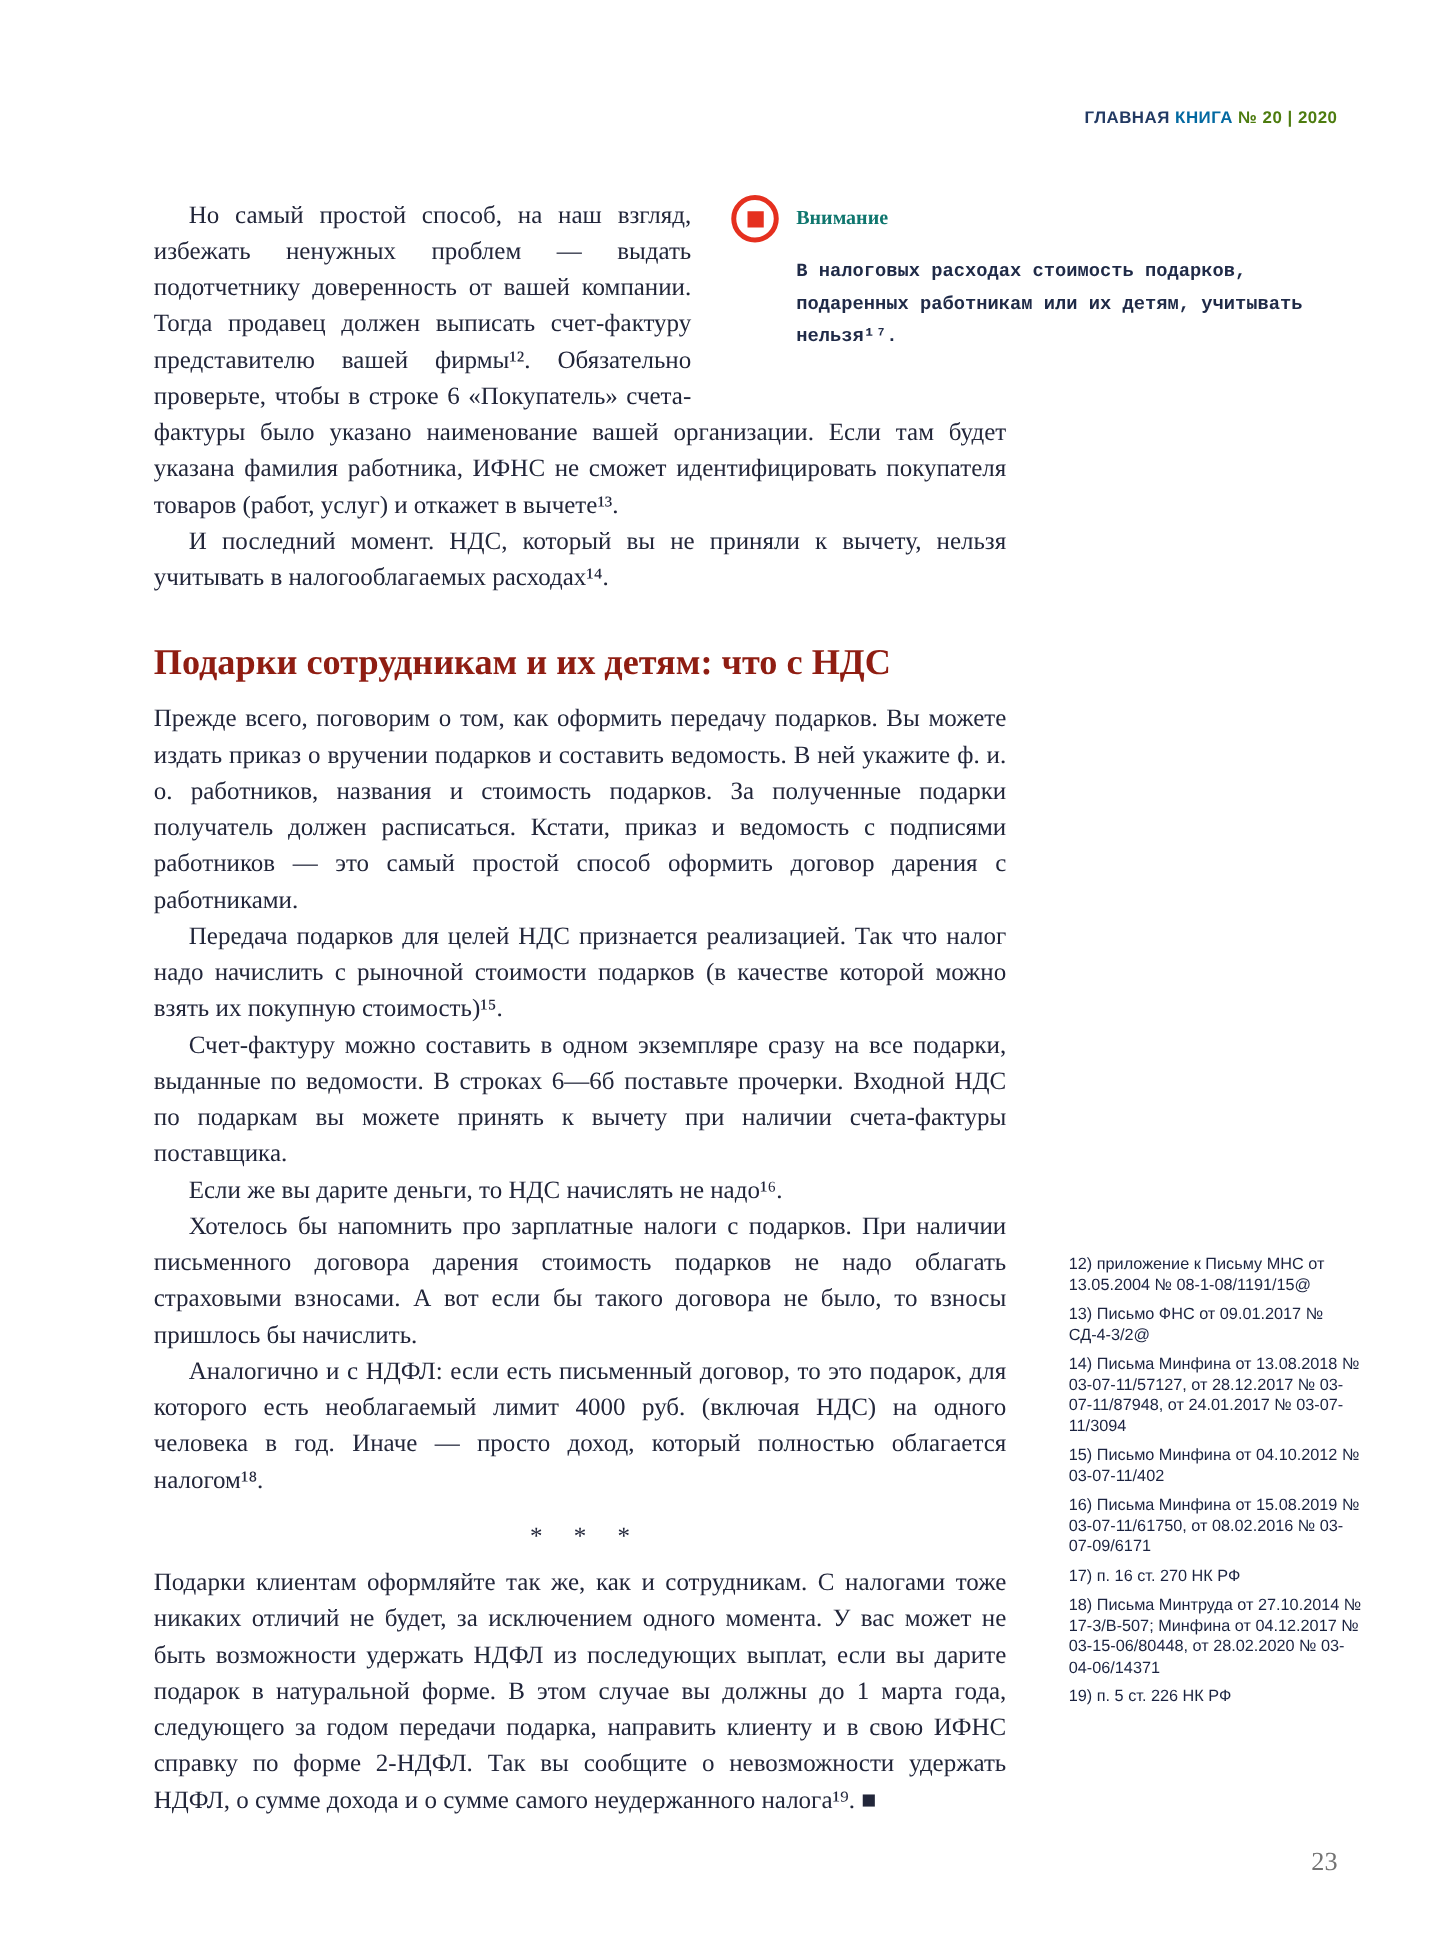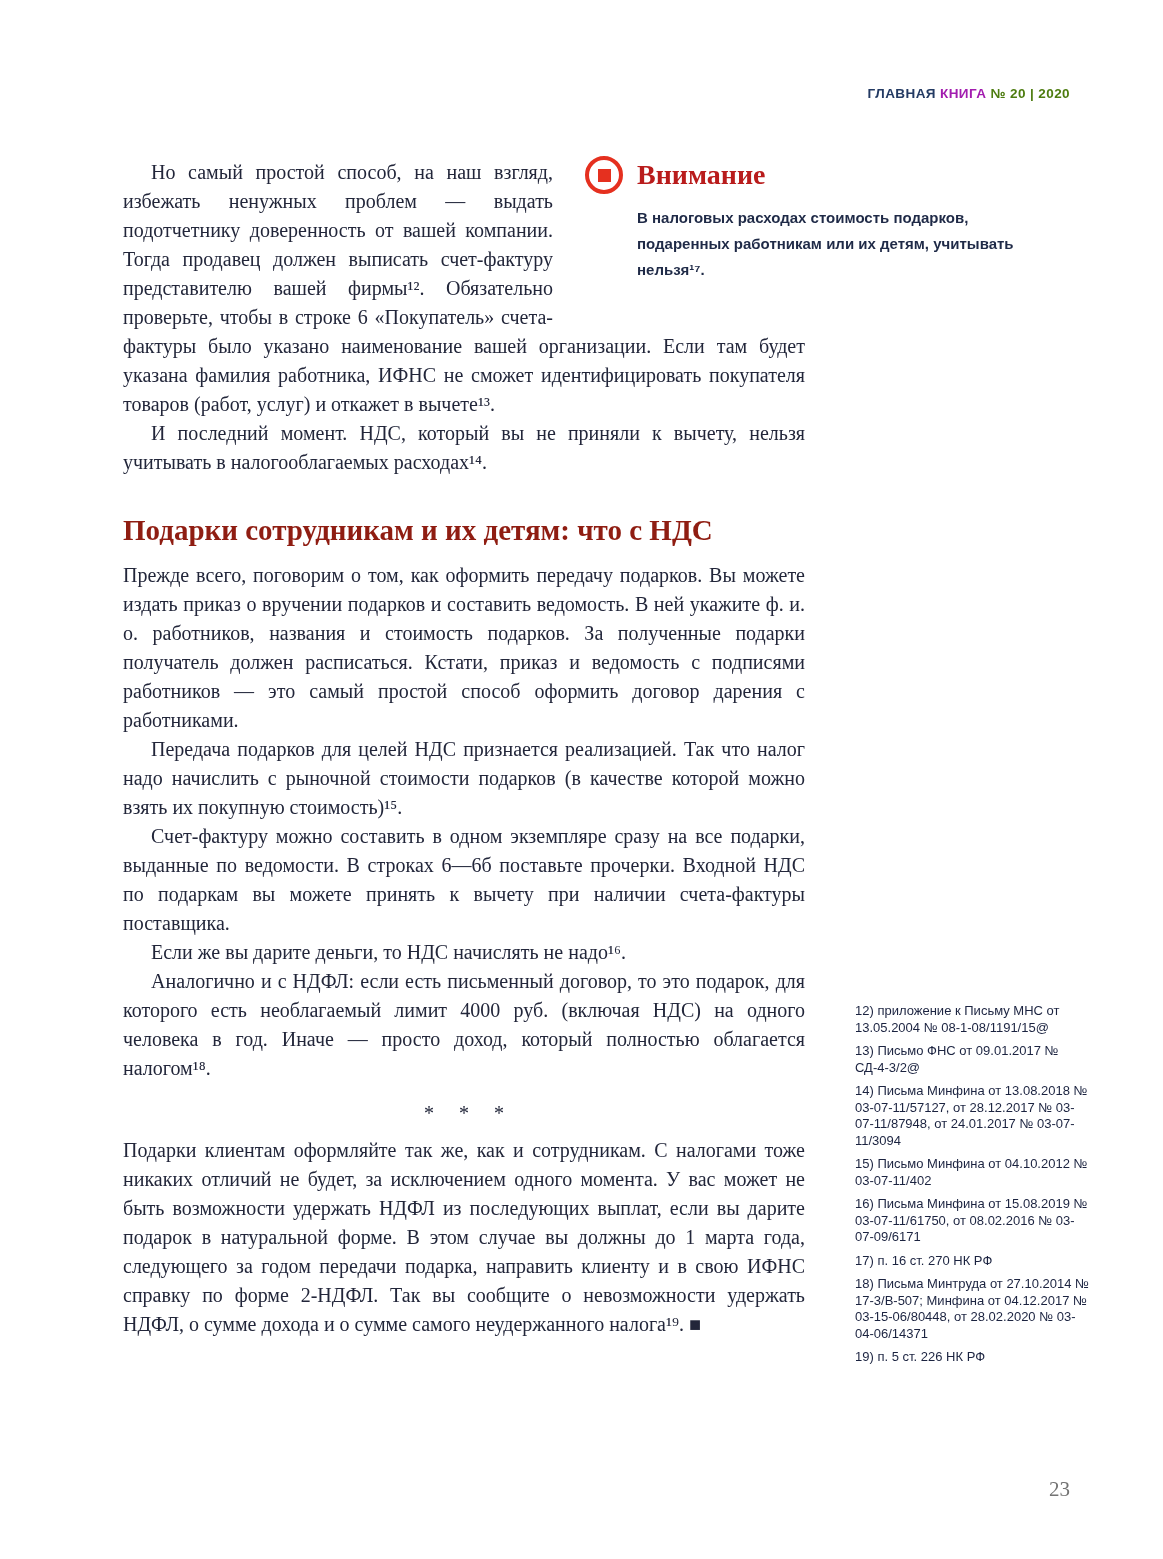--- a/index.html
+++ b/index.html
@@ -19,21 +19,21 @@
     position: absolute;
     top: 86px;
     right: 93px;
     font-family: "Liberation Sans", "DejaVu Sans", sans-serif;
     font-size: 13.5px;
     font-weight: bold;
     letter-spacing: 0.4px;
     color: #233a63;
     white-space: nowrap;
   }
-  .header .brand-accent { color: #a21caf; }
+  .header .brand-accent { color: #0369a1; }
   .header .issue { color: #4d7c0f; font-weight: bold; }
 
   
   .attention {
     position: absolute;
     left: 585px;
     top: 156px;
     width: 482px;
   }
   .att-head { display: flex; align-items: center; }
@@ -42,28 +42,28 @@
     border: 4px solid #e5301f;
     border-radius: 50%;
     display: flex; align-items: center; justify-content: center;
     flex: 0 0 auto;
   }
   .att-square { width: 13px; height: 13px; background: #e5301f; }
   .att-title {
     margin-left: 14px;
     font-family: "Liberation Serif", "DejaVu Serif", serif;
     font-weight: bold;
-    font-size: 28px;
-    color: #b91c1c;
+    font-size: 16px;
+    color: #0f766e;
   }
   .att-text {
     margin-top: 11px;
     margin-left: 52px;
     width: 428px;
-    font-family: Liberation Sans, sans-serif;
+    font-family: Liberation Mono, monospace;
     font-weight: bold;
     font-size: 15px;
     line-height: 26px;
     color: #1f2a47;
     text-align: left;
   }
 
   
   .main-col {
     position: absolute;
@@ -147,20 +147,21 @@
   <div class="main-col">
     <p class="indent"><span class="wrap-spacer"></span><span>Но самый простой способ, на наш взгляд, избежать ненужных проблем — выдать подотчетнику доверенность от вашей компании. Тогда продавец должен выписать счет-фактуру представителю вашей фирмы¹². Обязательно проверьте, чтобы в строке 6 «Покупатель» счета-фактуры было указано наименование вашей организации. Если там будет указана фамилия работника, ИФНС не сможет идентифицировать покупателя товаров (работ, услуг) и откажет в вычете¹³.</span></p>
     <p class="indent">И последний момент. НДС, который вы не приняли к вычету, нельзя учитывать в налогооблагаемых расходах¹⁴.</p>
 
     <h2 class="section-title">Подарки сотрудникам и их детям: что с НДС</h2>
 
     <p>Прежде всего, поговорим о том, как оформить передачу подарков. Вы можете издать приказ о вручении подарков и составить ведомость. В ней укажите ф. и. о. работников, названия и стоимость подарков. За полученные подарки получатель должен расписаться. Кстати, приказ и ведомость с подписями работников — это самый простой способ оформить договор дарения с работниками.</p>
     <p class="indent">Передача подарков для целей НДС признается реализацией. Так что налог надо начислить с рыночной стоимости подарков (в качестве которой можно взять их покупную стоимость)¹⁵.</p>
     <p class="indent">Счет-фактуру можно составить в одном экземпляре сразу на все подарки, выданные по ведомости. В строках 6—6б поставьте прочерки. Входной НДС по подаркам вы можете принять к вычету при наличии счета-фактуры поставщика.</p>
     <p class="indent">Если же вы дарите деньги, то НДС начислять не надо¹⁶.</p>
+    <p class="indent">Хотелось бы напомнить про зарплатные налоги с подарков. При наличии письменного договора дарения стоимость подарков не надо облагать страховыми взносами. А вот если бы такого договора не было, то взносы пришлось бы начислить.</p>
     <p class="indent">Аналогично и с НДФЛ: если есть письменный договор, то это подарок, для которого есть необлагаемый лимит 4000 руб. (включая НДС) на одного человека в год. Иначе — просто доход, который полностью облагается налогом¹⁸.</p>
 
     <div class="stars">* * *</div>
 
     <p>Подарки клиентам оформляйте так же, как и сотрудникам. С налогами тоже никаких отличий не будет, за исключением одного момента. У вас может не быть возможности удержать НДФЛ из последующих выплат, если вы дарите подарок в натуральной форме. В этом случае вы должны до 1 марта года, следующего за годом передачи подарка, направить клиенту и в свою ИФНС справку по форме 2-НДФЛ. Так вы сообщите о невозможности удержать НДФЛ, о сумме дохода и о сумме самого неудержанного налога¹⁹. ■</p>
   </div>
 
   <aside class="footnotes">
     <div class="fn"><span class="fn-num">12)</span> <span class="fn-text">приложение к Письму МНС от 13.05.2004 № 08-1-08/1191/15@</span></div>
     <div class="fn"><span class="fn-num">13)</span> <span class="fn-text">Письмо ФНС от 09.01.2017 № СД-4-3/2@</span></div>

